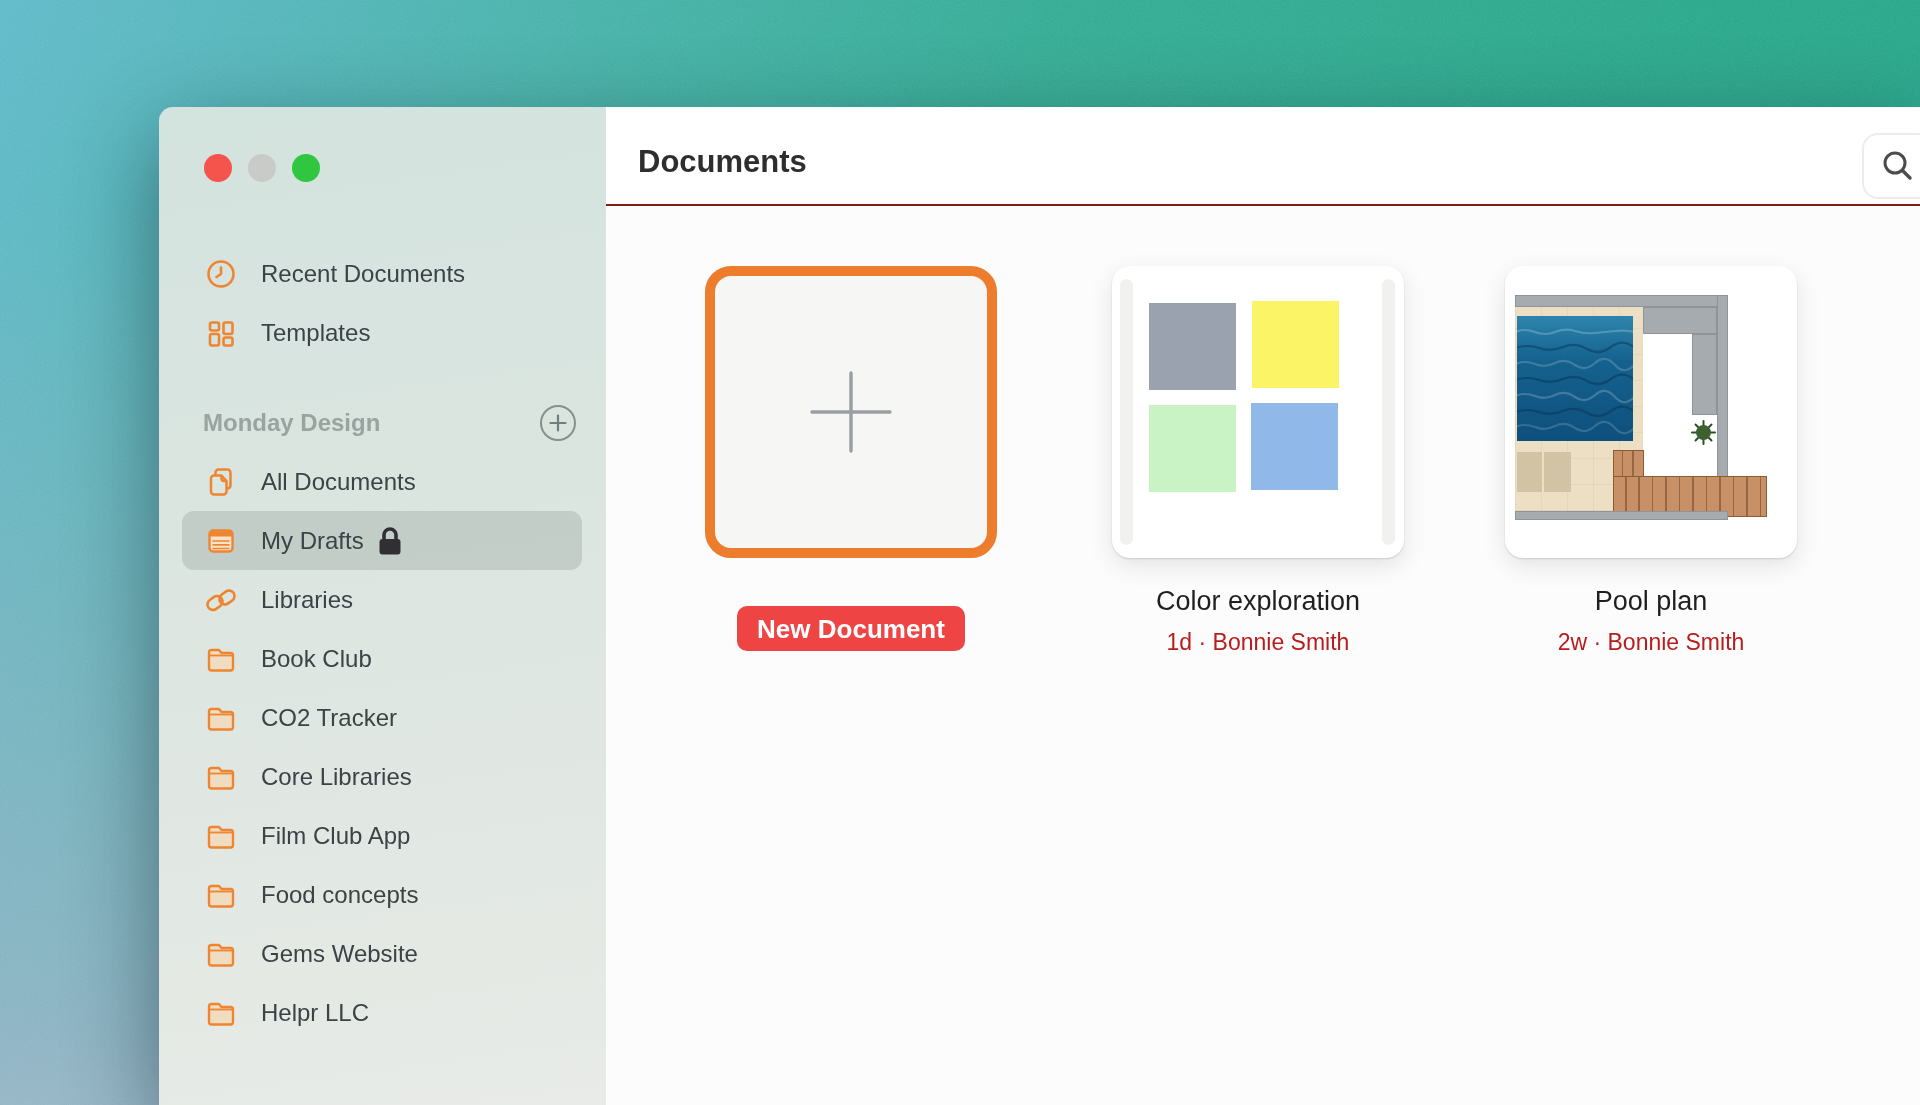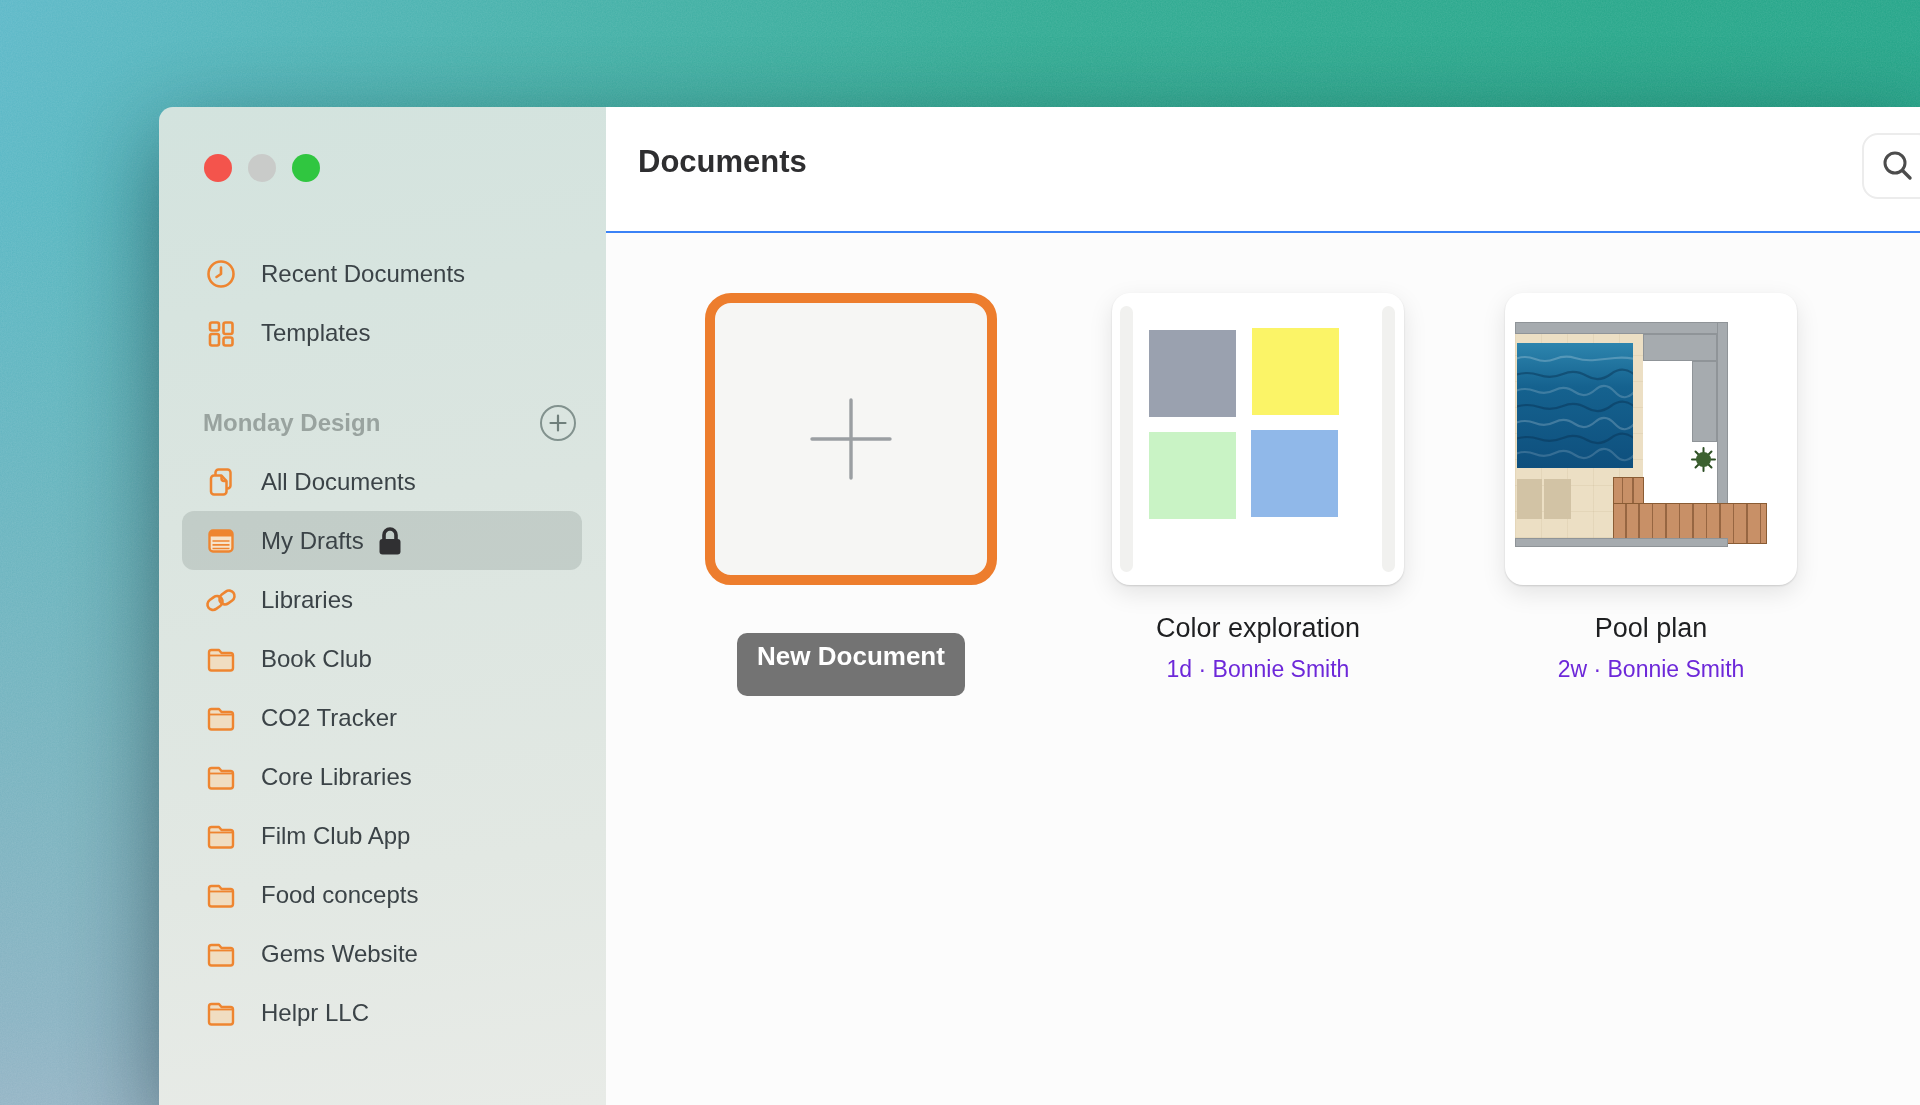--- a/index.html
+++ b/index.html
@@ -38,43 +38,43 @@
   .lock { margin-left:14px; flex:none; }
 
   .section-head { display:flex; align-items:center; justify-content:space-between;
     height:59px; margin-top:31px; padding:0 5px 0 21px; }
   .section-title { font-size:24px; font-weight:bold; color:#99a39f; }
   .add-btn { width:38px; height:38px; }
 
   
   .main { position:relative; flex:1; min-width:0; background:#fcfcfc;
     display:flex; flex-direction:column; }
-  .main-header { position:relative; flex:none; height:126px; background:#ffffff;
-    border-bottom:2px solid #3b82f6; }
+  .main-header { position:relative; flex:none; height:99px; background:#ffffff;
+    border-bottom:2px solid #7f1d1d; }
   .page-title { position:absolute; left:32px; top:37px; font-size:31px; font-weight:bold; color:#2e2e30; }
   .search-btn { position:absolute; top:26px; right:-14px; width:72px; height:66px;
     background:#fff; border:2px solid #ececec; border-radius:16px;
     display:flex; align-items:center; justify-content:center; }
 
   .content { position:relative; flex:1; }
   .tile { position:absolute; top:60px; width:292px; text-align:center; }
   .tile-new   { left:99px; }
   .tile-color { left:506px; }
   .tile-pool  { left:899px; }
 
   .new-thumb { width:292px; height:292px; border:10px solid #ED7D2D; border-radius:26px;
     background:#f6f6f4; display:flex; align-items:center; justify-content:center; }
-  .new-label { display:inline-block; margin-top:48px; background:#737373; color:#fff;
-    font-size:26px; font-weight:bold; line-height:1; padding:10px 20px 27px; border-radius:10px; }
+  .new-label { display:inline-block; margin-top:48px; background:#ef4444; color:#fff;
+    font-size:26px; font-weight:bold; line-height:1; padding:10px 20px 9px; border-radius:10px; }
 
   .card-thumb { position:relative; width:292px; height:292px; background:#fff; border-radius:18px;
     overflow:hidden;
     box-shadow:0 1px 2px rgba(0,0,0,.14), 0 8px 24px rgba(0,0,0,.10); }
   .t-title { margin-top:28px; font-size:27px; color:#1e1f21; line-height:1.15; }
-  .t-meta  { margin-top:12px; font-size:23px; color:#6d28d9; }
+  .t-meta  { margin-top:12px; font-size:23px; color:#b91c1c; }
 
   
   .strip { position:absolute; top:13px; width:13px; height:266px; border-radius:7px; background:#f1f1ef; }
   .strip.l { left:8px; } .strip.r { right:9px; }
   .sw { position:absolute; width:87px; height:87px; }
   .sw1 { left:37px;  top:37px;  background:#9aa1af; }
   .sw2 { left:140px; top:35px;  background:#fbf467; }
   .sw3 { left:37px;  top:139px; background:#c9f3c5; }
   .sw4 { left:139px; top:137px; background:#90b8e9; }
 

